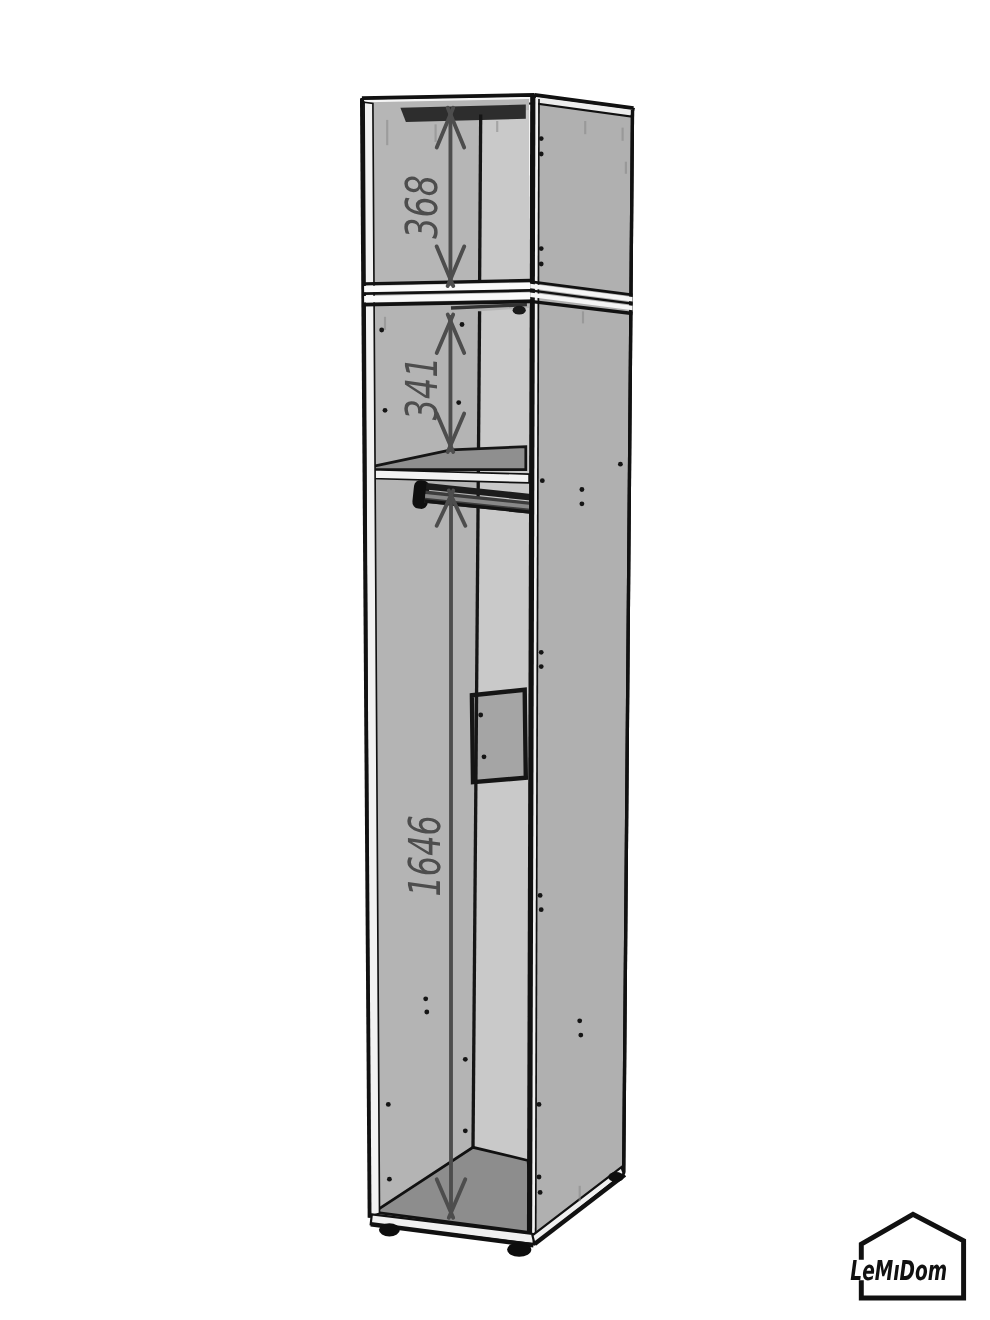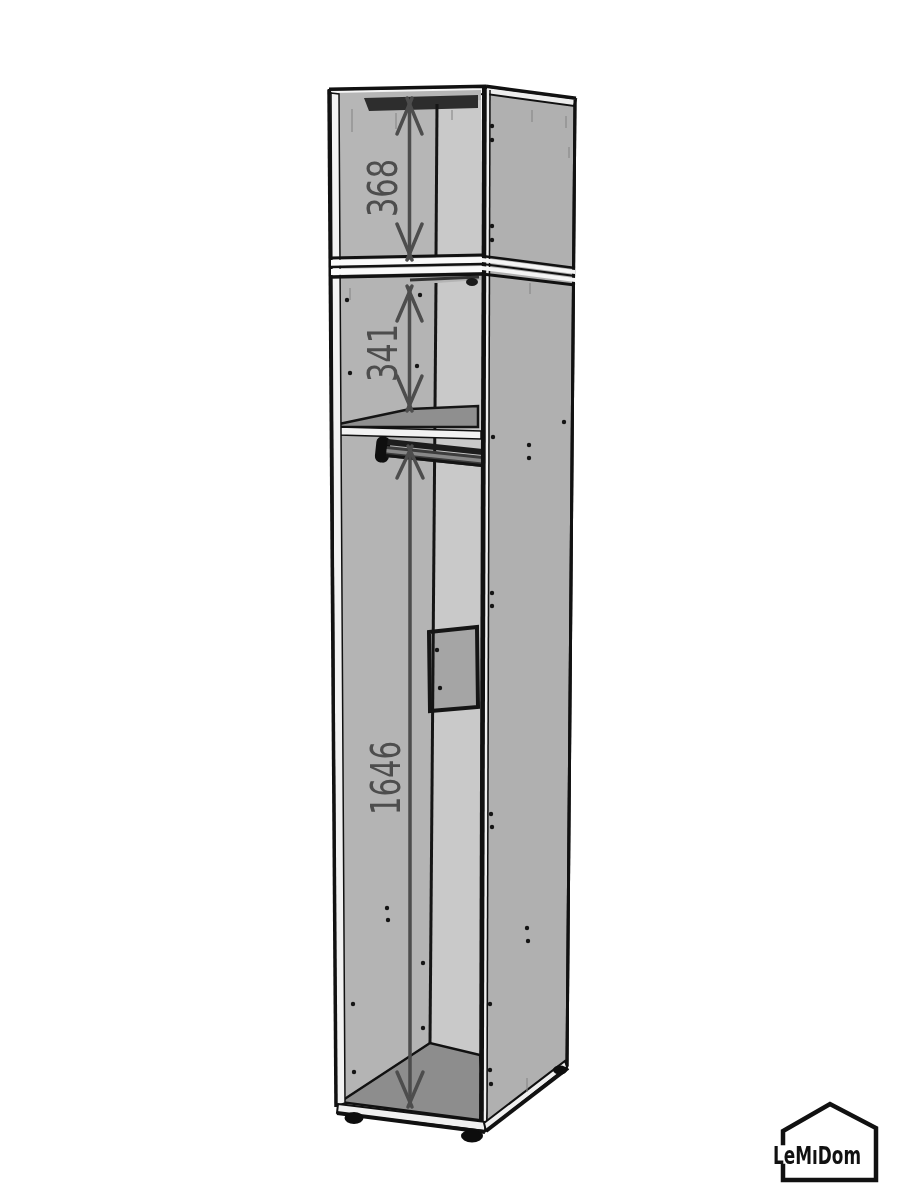--- a/index.html
+++ b/index.html
@@ -2,20 +2,21 @@
 <html><head>
 <meta charset="utf-8">
 <style>
   html,body{margin:0;padding:0;background:#ffffff;}
   .stage{
     position:relative;
     width:900px;height:1200px;
     background:#ffffff;
     overflow:hidden;
     font-family:"DejaVu Sans","Liberation Sans",sans-serif;
+    font-style:italic;
   }
   svg{display:block;}
   .dim-text{
     fill:#4d4d4d;
     font-family:"DejaVu Sans","Liberation Sans",sans-serif;
     font-size:40px;
     letter-spacing:0px;
   }
   .logo-text{
     fill:#111111;

